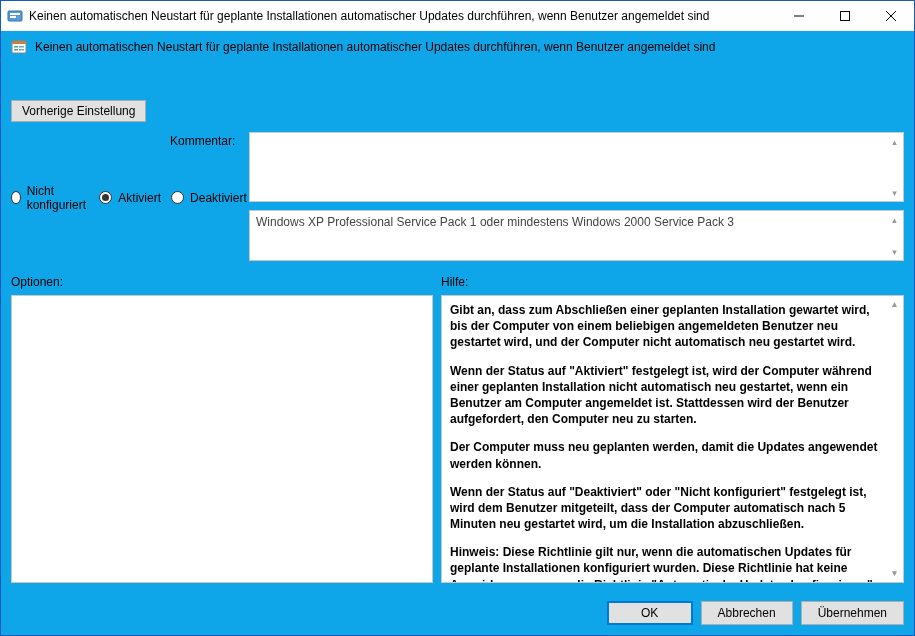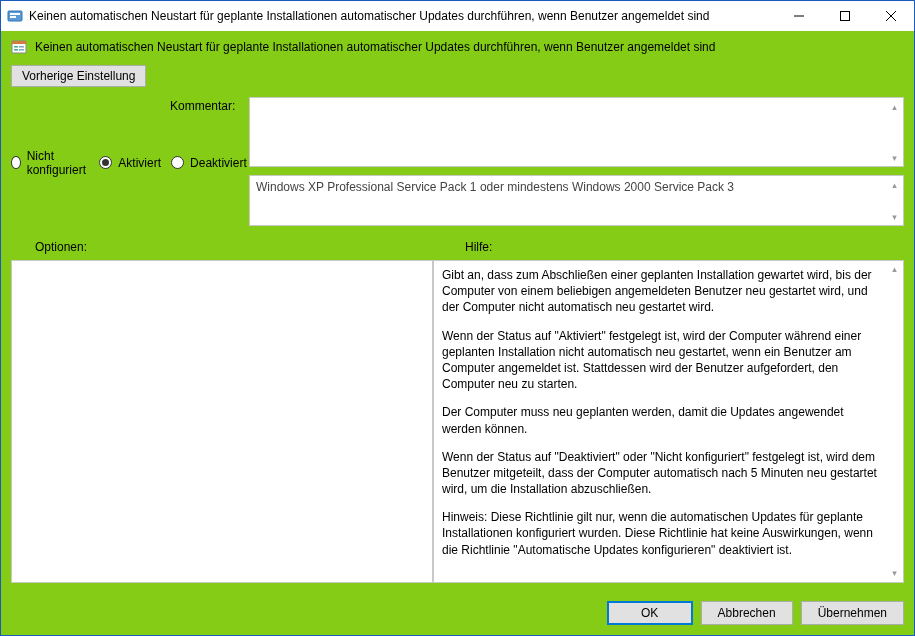--- a/index.html
+++ b/index.html
@@ -1,45 +1,45 @@
 <!DOCTYPE html>
 <html><head>
 <meta charset="utf-8">
 <style>
   * { box-sizing: border-box; }
   html, body { margin:0; padding:0; font-family:"Segoe UI", Tahoma, sans-serif; font-size:12px; color:#000; background:#fff; }
-  .window { width:915px; height:636px; border:1px solid #185abd; display:flex; flex-direction:column; background:#84cc16; }
+  .window { width:915px; height:636px; border:1px solid #185abd; display:flex; flex-direction:column; background:#0ea5e9; }
   .titlebar { height:30px; display:flex; align-items:center; padding-left:6px; background:#fff; }
   .titlebar-icon { width:16px; height:16px; margin-right:6px; flex-shrink:0; }
   .titlebar-text { flex:1; font-size:12px; white-space:nowrap; overflow:hidden; text-overflow:ellipsis; }
   .win-controls { display:flex; height:100%; }
   .win-btn { width:46px; height:100%; display:flex; align-items:center; justify-content:center; background:#fff; }
   .content { flex:1; display:flex; flex-direction:column; padding:0; overflow:hidden; }
   .header-row { display:flex; align-items:center; padding:8px 10px 6px 10px; gap:8px; }
   .header-icon { width:16px; height:16px; flex-shrink:0; }
   .header-title { font-size:12px; }
-  .nav-row { padding:4px 28px 10px 10px; display:flex; gap:22px; }
+  .nav-row { padding:4px 28px 10px 10px; display:flex; gap:22px;margin-top:35px; }
   .btn { background:#e1e1e1; border:1px solid #adadad; padding:3px 10px; font-family:inherit; font-size:12px; cursor:default; }
   .btn.default { border-color:#0078d7; box-shadow:inset 0 0 0 1px #0078d7; }
   .config-grid { display:grid; grid-template-columns:155px 75px 1fr; column-gap:4px; padding:0 10px; }
   .radio-col { display:flex; flex-direction:row; gap:10px; padding-top:2px; }
   .radio-row { display:flex; align-items:center; gap:6px; cursor:default; }
   .radio { width:13px; height:13px; border:1px solid #333; border-radius:50%; display:inline-flex; align-items:center; justify-content:center; background:#fff; }
   .radio.checked::after { content:""; width:7px; height:7px; border-radius:50%; background:#333; }
   .label-col { display:flex; gap:60px; text-align:right; padding-top:2px; }
   .field-col { display:flex; flex-direction:column; gap:8px; }
   .textarea { border:1px solid #c8c8c8; background:#fff; position:relative; font-family:inherit; font-size:12px; resize:none; }
   .textarea .scroll-up, .textarea .scroll-down { position:absolute; right:2px; width:13px; height:13px; display:flex; align-items:center; justify-content:center; color:#999; font-size:9px; }
   .textarea .scroll-up { top:2px; }
   .textarea .scroll-down { bottom:2px; }
   .comment-box { height:70px; }
   .supported-box { height:51px; padding:4px 20px 4px 6px; color:#444; }
-  .section-labels { display:flex; padding:14px 10px 6px 10px;margin-left:24px; }
+  .section-labels { display:flex; padding:14px 10px 6px 10px; }
   .section-labels .opt-lbl { width:430px; }
-  .panes { display:flex; padding:0 10px 10px 10px; flex:1; min-height:0; }
+  .panes { display:flex; padding:0 10px 10px 10px; gap:8px; flex:1; min-height:0;font-weight:bold; }
   .pane { border:1px solid #c8c8c8; background:#fff; position:relative; }
   .options-pane { width:422px; }
   .help-pane { flex:1; padding:6px 22px 6px 8px; overflow:hidden; line-height:1.35; }
   .help-pane p { margin:0 0 12px 0; }
   .footer { display:flex; justify-content:flex-end; gap:8px; padding:8px 10px 10px 10px; }
   .footer .btn { min-width:86px; padding:4px 16px; }
 </style>
 </head>
 <body>
 

